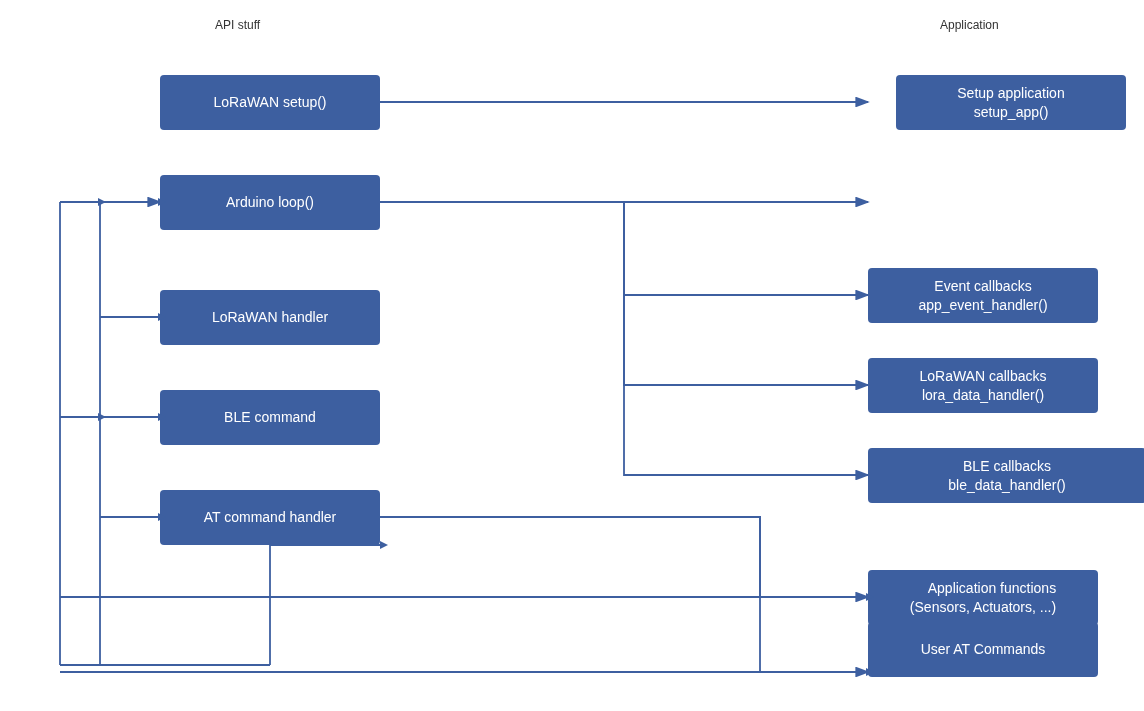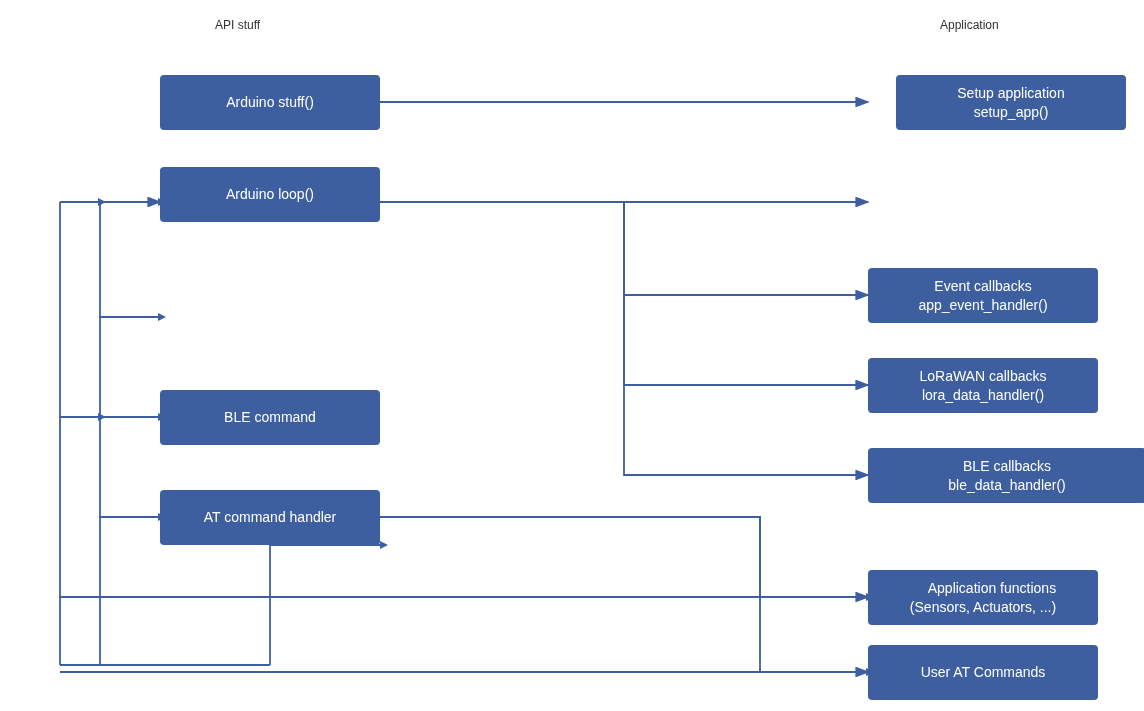--- a/index.html
+++ b/index.html
@@ -61,24 +61,27 @@
   </style>
 </head>
 <body>
 
 <div class="diagram-container">
 
   <span class="col-label" style="left: 215px;">API stuff</span>
   <span class="col-label" style="left: 940px;">Application</span>
 
   <div class="box" id="arduino-setup" style="left:160px;top:75px;width:220px;height:55px;">
-    <span>Arduino stuff()</span>
+    <span>LoRaWAN setup()</span>
   </div>
-  <div class="box" id="arduino-loop" style="left:160px;top:167px;width:220px;height:55px;">
+  <div class="box" id="arduino-loop" style="left:160px;top:175px;width:220px;height:55px;">
     <span>Arduino loop()</span>
+  </div>
+  <div class="box" id="lorawan-handler" style="left:160px;top:290px;width:220px;height:55px;">
+    <span>LoRaWAN handler</span>
   </div>
   <div class="box" id="ble-handler" style="left:160px;top:390px;width:220px;height:55px;">
     <span>BLE command</span>
   </div>
   <div class="box" id="at-handler" style="left:160px;top:490px;width:220px;height:55px;">
     <span>AT command handler</span>
   </div>
 
   <div class="box" id="setup-app" style="left:868px;top:75px;width:230px;height:55px;margin-left:28px;">
     <span>Setup application<br>setup_app()</span>
@@ -88,21 +91,21 @@
   </div>
   <div class="box" id="lorawan-callbacks" style="left:868px;top:358px;width:230px;height:55px;">
     <span>LoRaWAN callbacks<br>lora_data_handler()</span>
   </div>
   <div class="box" id="ble-callbacks" style="left:868px;top:448px;width:278px;height:55px;">
     <span>BLE callbacks<br>ble_data_handler()</span>
   </div>
   <div class="box" id="app-functions" style="left:868px;top:570px;width:230px;height:55px;text-align:right;">
     <span>Application functions<br>(Sensors, Actuators, ...)</span>
   </div>
-  <div class="box" id="user-at" style="left:868px;top:645px;width:230px;height:55px;">
+  <div class="box" id="user-at" style="left:868px;top:622px;width:230px;height:55px;">
     <span>User AT Commands</span>
   </div>
 
   <svg class="arrows-svg">
     <defs>
       <marker id="arrowhead" markerWidth="8" markerHeight="6" refX="7" refY="3" orient="auto">
         <polygon points="0 0, 8 3, 0 6" fill="#3d5fa0"></polygon>
       </marker>
     </defs>
 

